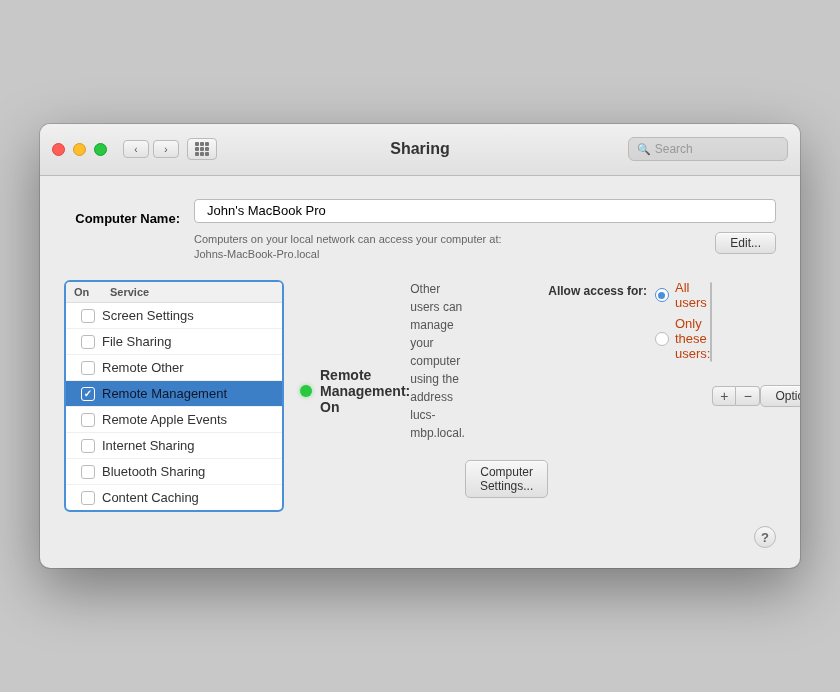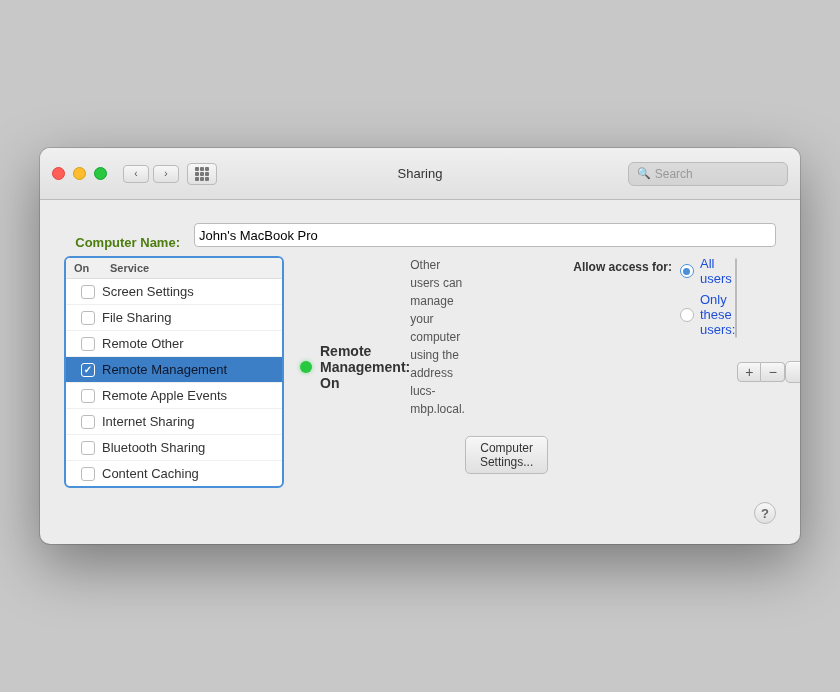--- a/index.html
+++ b/index.html
@@ -77,22 +77,22 @@
       display: grid;
       grid-template-columns: repeat(3,4px);
       grid-template-rows: repeat(3,4px);
       gap: 1px;
     }
     .grid-dot { background: #777; border-radius: 1px; }
     .titlebar-title {
       position: absolute;
       left: 50%;
       transform: translateX(-50%);
-      font-size: 13px;
-      font-weight: 400;
+      font-size: 16px;
+      font-weight: 700;
       color: #333;
       text-align: right;
     }
     .search-box {
       margin-left: auto;
       display: flex;
       align-items: center;
       background: rgba(0,0,0,0.07);
       border: 1px solid #bbb;
       border-radius: 6px;
@@ -117,33 +117,33 @@
     }
 
     
     .computer-name-row {
       display: flex;
       align-items: center;
       margin-bottom: 6px;
     }
     .computer-name-label {
       font-size: 13px;
-      color: #4d7c0f;
+      color: #000000;
       font-weight: 600;
       min-width: 130px;
       text-align: right;
       padding-right: 14px;
       margin-top: 15px;
     }
     .computer-name-input {
       flex: 1;
       height: 24px;
       border: 1px solid #bbb;
       border-radius: 4px;
-      padding: 0 4px;
+      padding: 0 12px;
       font-size: 13px;
       background: white;
       outline: none;
     }
     .edit-row {
       display: flex;
       align-items: flex-start;
       margin-bottom: 18px;
     }
     .edit-spacer { min-width: 130px; }
@@ -286,40 +286,39 @@
     .divider {
       border: none;
       border-top: 1px solid #ccc;
       margin: 4px 0 12px 0;
     }
     .allow-access-row {
       display: flex;
       align-items: flex-start;
       gap: 8px;
       margin-bottom: 10px;
-      margin-left: 25px;
     }
     .allow-access-label {
       font-size: 12px;
       color: #333;
       font-weight: 600;
       white-space: nowrap;
       line-height: 22px;
     }
     .radio-options {
       display: flex;
       flex-direction: column;
       gap: 6px;
     }
     .radio-option {
       display: flex;
       align-items: center;
       gap: 6px;
       font-size: 13px;
-      color: #1d4ed8;
+      color: #c2410c;
     }
     .radio-circle {
       width: 14px;
       height: 14px;
       border-radius: 50%;
       border: 1.5px solid #bbb;
       background: white;
       display: flex;
       align-items: center;
       justify-content: center;
@@ -433,20 +432,28 @@
       <input type="text" placeholder="Search" style="">
     </div>
   </div>
 
   <div class="window-body">
 
     <div class="computer-name-row">
       <label class="computer-name-label">Computer Name:</label>
       <input class="computer-name-input" type="text" value="John's MacBook Pro" style="">
     </div>
+    <div class="edit-row">
+      <div class="edit-spacer"></div>
+      <div class="edit-desc">
+        <span>Computers on your local network can access your computer at:</span><br>
+        <span>Johns-MacBook-Pro.local</span>
+      </div>
+      <button class="edit-btn">Edit...</button>
+    </div>
 
     <div class="main-content">
 
       <div class="services-panel">
         <div class="services-header">
           <span class="services-header-on">On</span>
           <span class="services-header-service">Service</span>
         </div>
 
         <div class="service-item">

